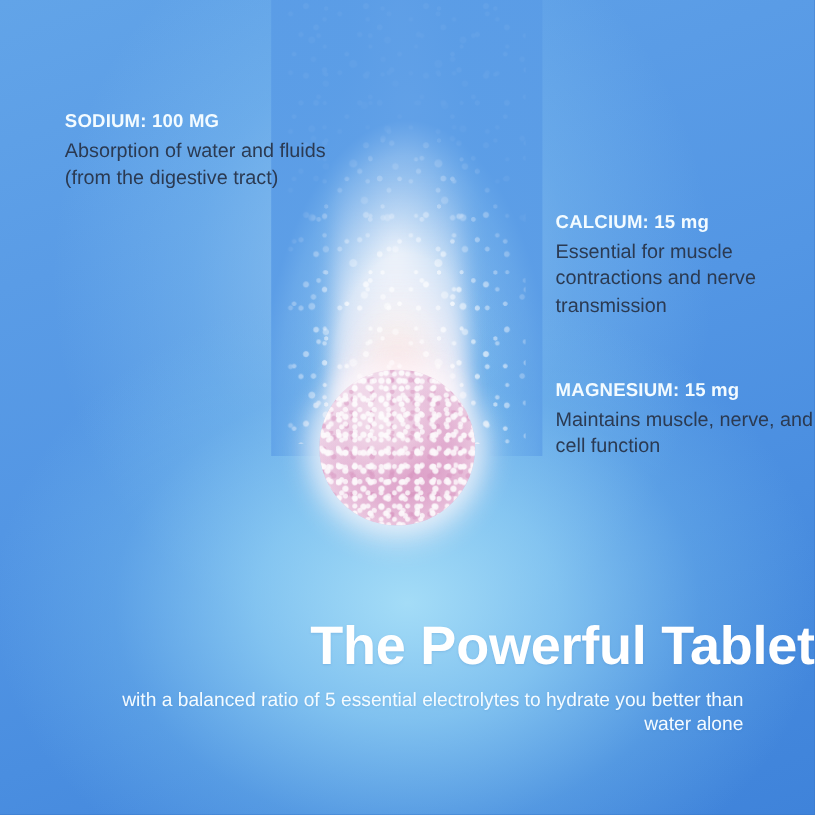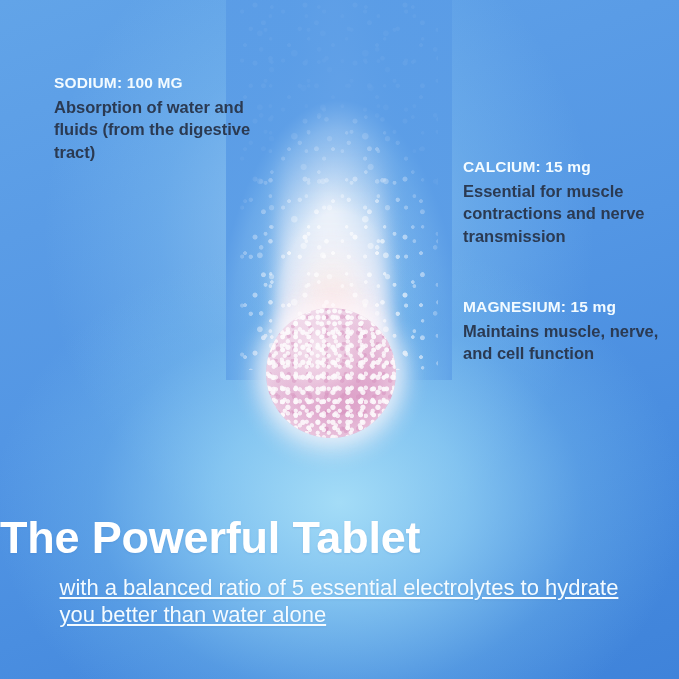--- a/index.html
+++ b/index.html
@@ -143,69 +143,69 @@
     position: absolute; left: -4px; top: -4px; width: 138px; height: 138px;
     border-radius: 50%;
     background: radial-gradient(circle at 50% 50%, rgba(255,255,255,0) 0%, rgba(255,255,255,0) 88%, rgba(255,252,254,0.75) 95%, rgba(255,255,255,0.0) 100%);
     filter: blur(2px);
   }
 
   
   .fact {
     position: absolute;
     width: 230px;
+    margin-top: 19px;
   }
   .fact-head {
     font-size: 15.5px;
     font-weight: bold;
     color: #f3fbff;
     letter-spacing: 0.15px;
     margin: 0 0 3px 0;
     line-height: 1.2;
     white-space: nowrap;
   }
   .fact-body {
     font-size: 16.5px;
     color: #2b3a52;
     line-height: 1.38;
     margin: 0;
-    font-weight: bold;
+    font-weight: normal;
   }
 
   #fact-sodium    { left: 54px;  top: 74px;  }
   #fact-potassium { left: 54px;  top: 216px; }
   #fact-chloride  { left: 54px;  top: 358px; }
   #fact-calcium   { left: 463px; top: 158px; width: 220px; }
   #fact-magnesium { left: 463px; top: 298px; width: 220px; }
 
   
   #headline {
     position: absolute;
     left: 0; right: 0;
     top: 514px;
-    text-align: left;
+    text-align: right;
   }
   #headline-title {
     font-size: 45px;
     font-weight: bold;
     color: #ffffff;
     letter-spacing: -0.2px;
     line-height: 1.06;
     margin: 0 0 6px 0;
     text-shadow: 0 1px 2px rgba(60,120,190,0.22);
   }
   #headline-sub {
-    font-size: 22px;
+    font-size: 16px;
     color: #f4fbff;
     line-height: 1.26;
     margin: 12px auto;
     max-width: 560px;
     font-weight: normal;
     text-shadow: 0 1px 2px rgba(60,120,190,0.18);
-    text-decoration: underline;
   }
 </style>
 </head>
 <body>
 
 <div id="stage">
 
   <div class="plume" id="plume-haze"></div>
   <div class="plume" id="plume-column"></div>
   <div class="plume" id="plume-warm"></div>

